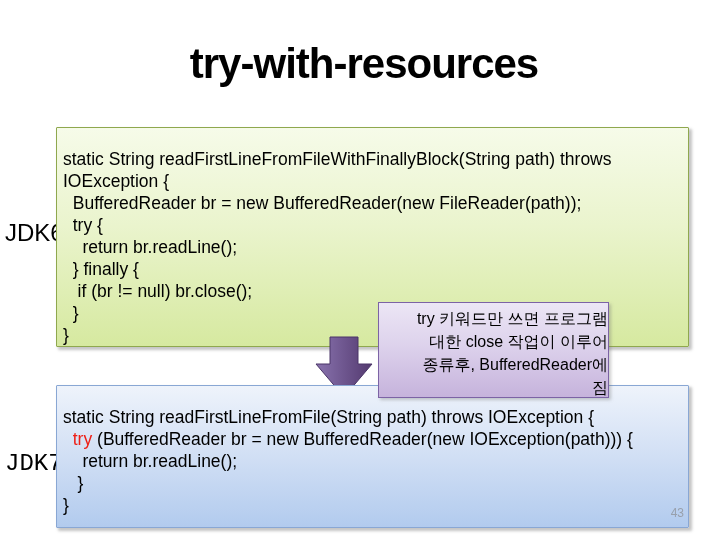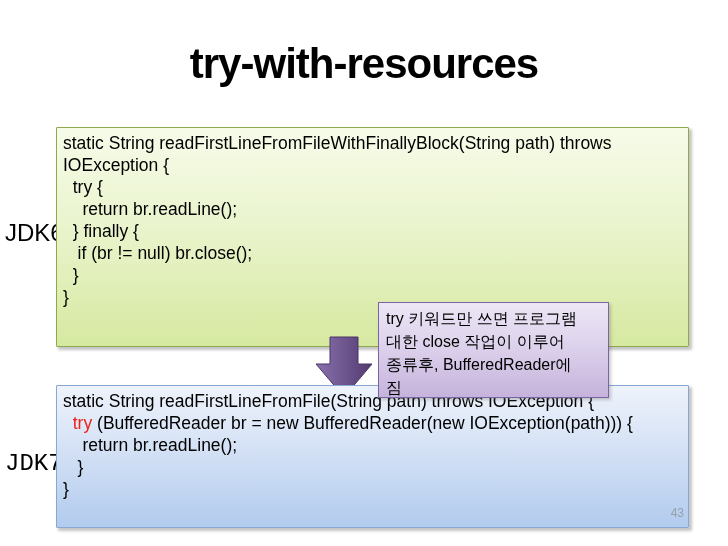--- a/index.html
+++ b/index.html
@@ -25,21 +25,21 @@
     white-space: nowrap;
   }
   .side-label.jdk6 { top: 219px; }
   .side-label.jdk7 { top: 450px; font-family: Liberation Mono, monospace; }
 
   .codebox {
     position: absolute; left: 56px; width: 633px;
     border-radius: 1px;
     box-shadow: 2.5px 2.5px 3px rgba(110,110,110,0.40);
     box-sizing: border-box;
-    padding: 4px 0 0 6px;
+    padding: 20px 0 0 6px;
   }
   .codebox.green {
     top: 127px; height: 220px;
     border: 1.5px solid #8fa84e;
     background: linear-gradient(to bottom, #f6fbe9 0%, #eaf4cd 45%, #d6e9a0 100%);
   }
   .codebox.blue {
     top: 385px; height: 143px;
     border: 1.5px solid #89a7d4;
     background: linear-gradient(to bottom, #eef3fb 0%, #d4e1f5 45%, #b2cbee 100%);
@@ -52,20 +52,21 @@
 
   .arrow-svg { position: absolute; left: 313px; top: 335px; width: 64px; height: 64px; }
 
   .callout {
     position: absolute; left: 378px; top: 302px; width: 231px; height: 96px;
     border: 1.5px solid #7c63a5;
     background: linear-gradient(to bottom, #ece6f5 0%, #ddd2ec 45%, #c6b3dc 100%);
     box-shadow: 2px 2px 3px rgba(110,110,110,0.35);
     box-sizing: border-box;
     padding: 4px 0 12px 7px;
+    text-align: right;
   }
   .callout-line {
     font-size: 16px; line-height: 23px; color: #000000; white-space: nowrap;
   }
 
   .page-number {
     position: absolute; left: 594px; top: 506px; width: 90px;
     text-align: right;
     font-size: 12px; color: #98a0ac;
   }
@@ -76,20 +77,21 @@
 <div class="slide">
 
   <div class="title">try-with-resources</div>
 
   <div class="side-label jdk6">JDK6</div>
   <div class="side-label jdk7">JDK7</div>
 
   <div class="codebox green" id="jdk6-box">
       <div class="code-line"><span>static String readFirstLineFromFileWithFinallyBlock(String path) throws</span></div>
       <div class="code-line"><span>IOException {</span></div>
+      <div class="code-line"><span>  BufferedReader br = new BufferedReader(new FileReader(path));</span></div>
       <div class="code-line"><span>  try {</span></div>
       <div class="code-line"><span>    return br.readLine();</span></div>
       <div class="code-line"><span>  } finally {</span></div>
       <div class="code-line"><span>   if (br != null) br.close();</span></div>
       <div class="code-line"><span>  }</span></div>
       <div class="code-line"><span>}</span></div>
     </div>
 
   <svg class="arrow-svg" viewBox="0 0 64 64" xmlns="http://www.w3.org/2000/svg">
     <defs>

